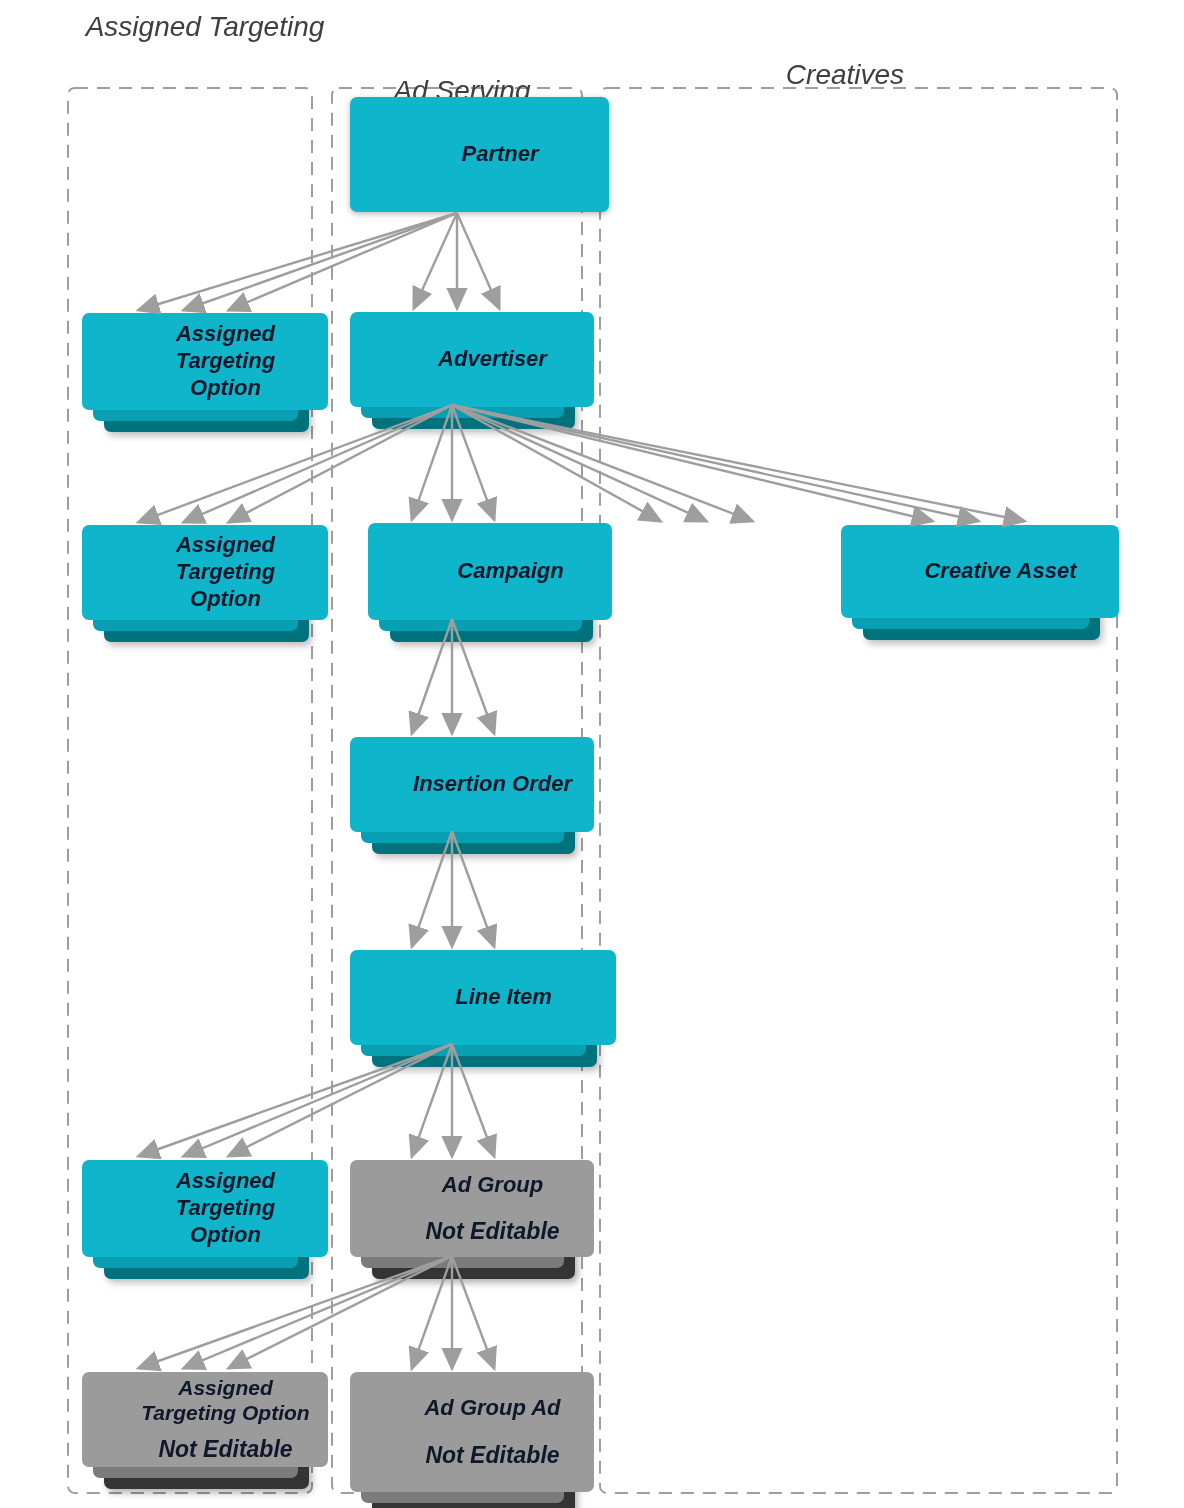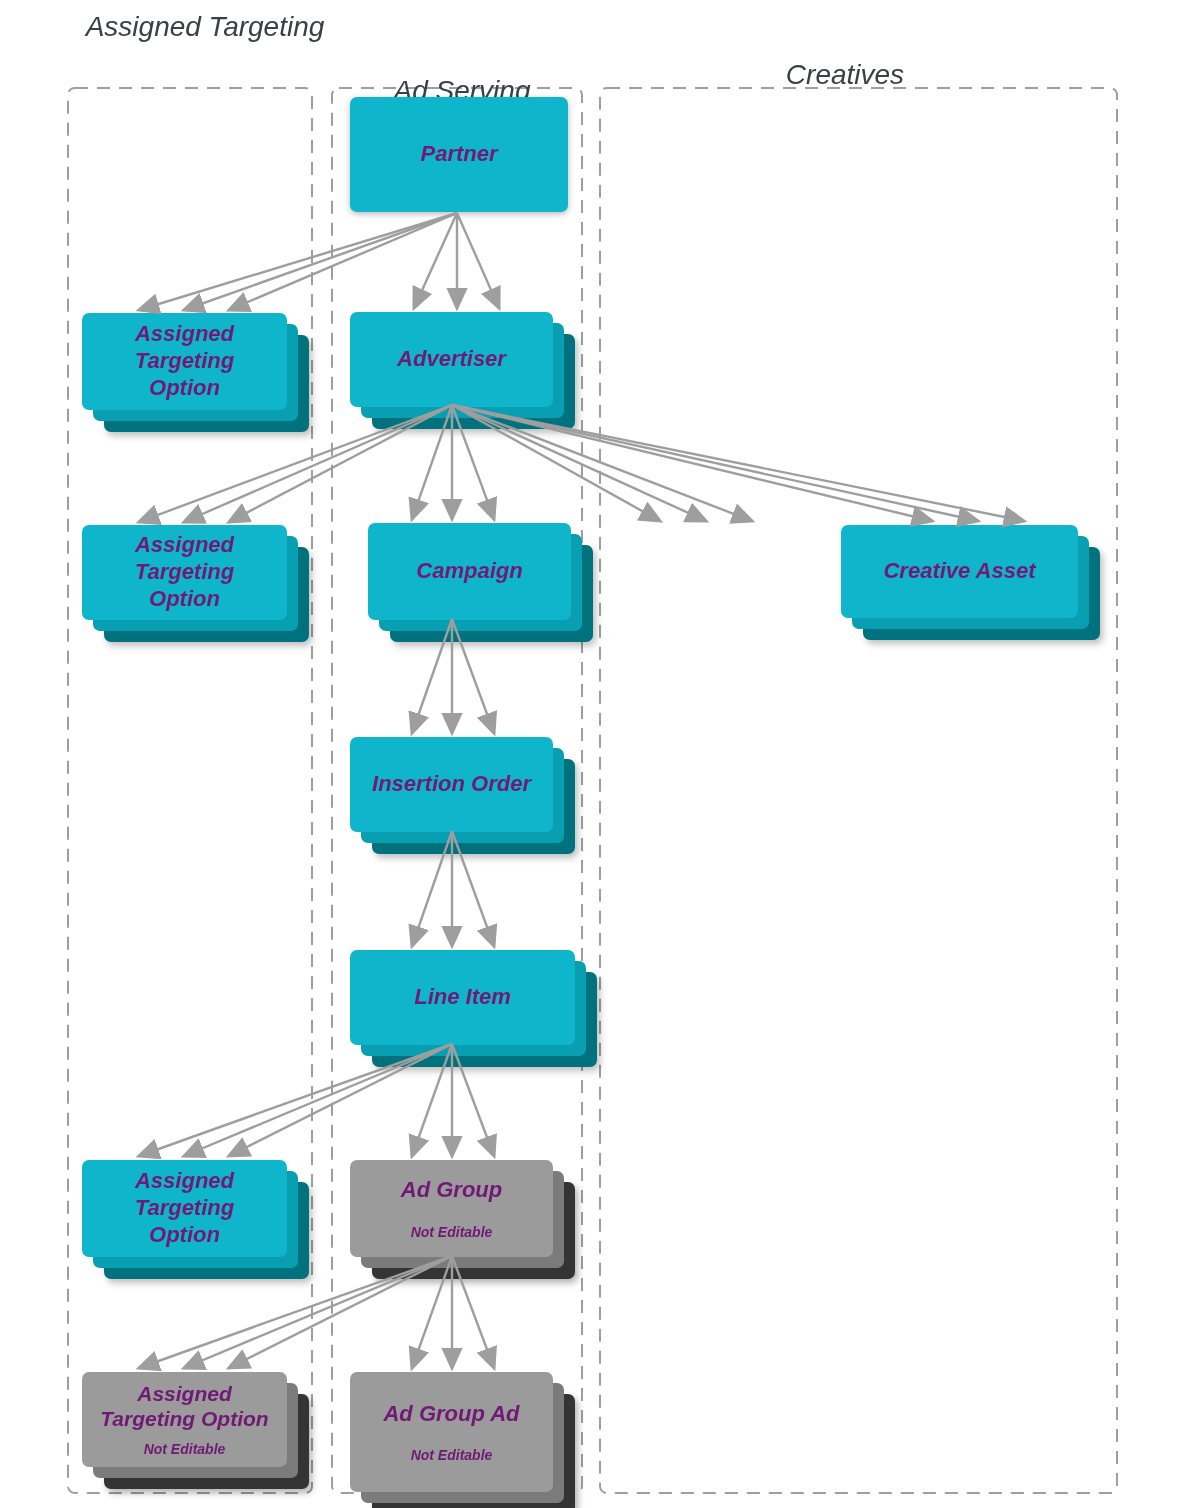--- a/index.html
+++ b/index.html
@@ -18,23 +18,23 @@
   .node .s2{transform:translate(11px,11px);}
   .teal .face{background:#0fb5cb;}
   .teal .s2{background:#089fb2;}
   .teal .s3{background:#00727e;box-shadow:3px 4px 7px rgba(0,0,0,.25);}
   .gray .face{background:#9b9b9b;}
   .gray .s2{background:#7b7b7b;}
   .gray .s3{background:#343434;box-shadow:3px 4px 7px rgba(0,0,0,.3);}
   .flat .face{box-shadow:0 2px 6px rgba(0,0,0,.28);}
 
   .face{display:flex;flex-direction:column;align-items:center;justify-content:center;gap:20px;
-        color:#701a75;font-weight:bold;text-align:center;}
+        color:#0f172a;font-weight:bold;text-align:center;padding-left:41px;}
   .label{font-size:22px;line-height:1.22;}
-  .sublabel{font-size:14px;}
+  .sublabel{font-size:23px;}
   .wrap3 .label{max-width:132px;}
   .ato-ne .label{font-size:21px;max-width:186px;line-height:1.18;}
   .ato-ne .face{gap:10px;}
 
   .edge-line{stroke:#9e9e9e;stroke-width:2.4;fill:none;}
   .col-rect{fill:none;stroke:#9e9e9e;stroke-width:2;stroke-dasharray:13 9;}
 </style>
 </head>
 <body>
 

